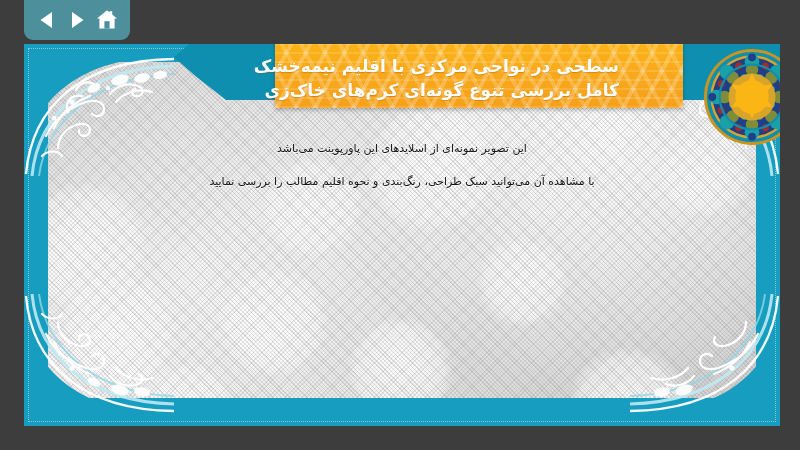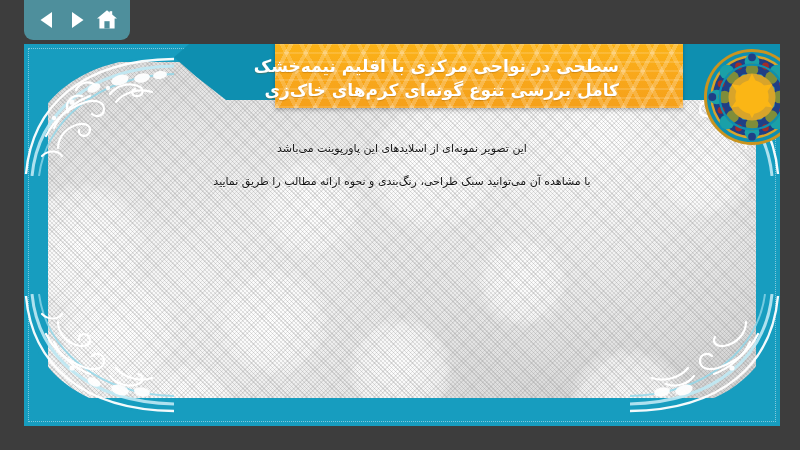--- a/index.html
+++ b/index.html
@@ -293,17 +293,17 @@
       <g fill="#1f3f86">
         <circle cx="50" cy="9.5" r="4"></circle>
           <circle cx="90.5" cy="50" r="4"></circle>
         <circle cx="50" cy="90.5" r="4"></circle>
           <circle cx="9.5" cy="50" r="4"></circle>
       </g>
     </svg>
 
     <div id="bodytext">
       <div class="body-line">این تصویر نمونه‌ای از اسلایدهای این پاورپوینت می‌باشد</div>
-      <div class="body-line">با مشاهده آن می‌توانید سبک طراحی، رنگ‌بندی و نحوه ارائه مطالب را طریق نمایید</div>
+      <div class="body-line">با مشاهده آن می‌توانید سبک طراحی، رنگ‌بندی و نحوه اقلیم مطالب را بررسی نمایید</div>
     </div>
 
   </div>
 </div>
 
 </body></html>

